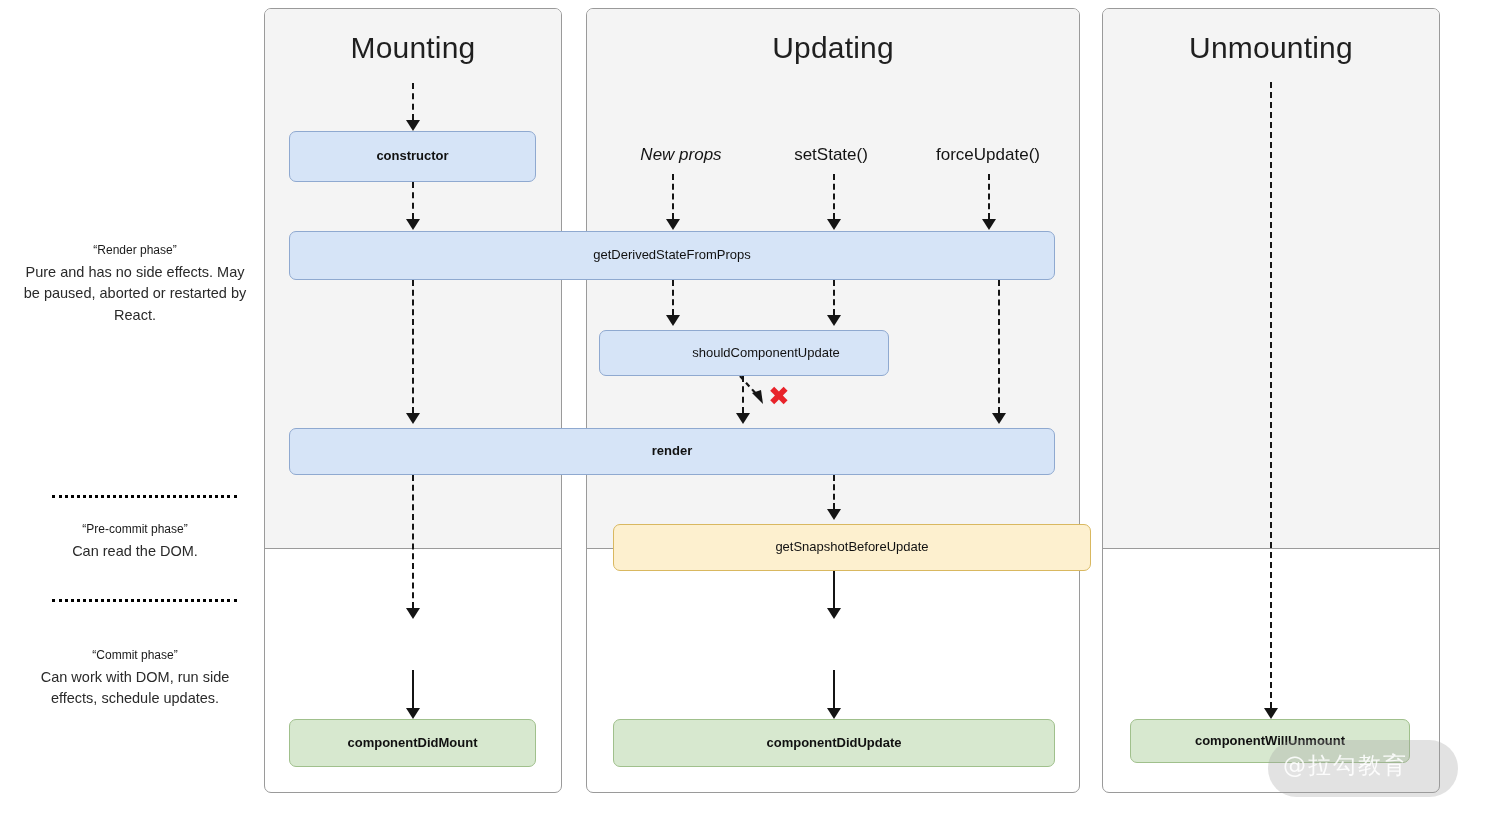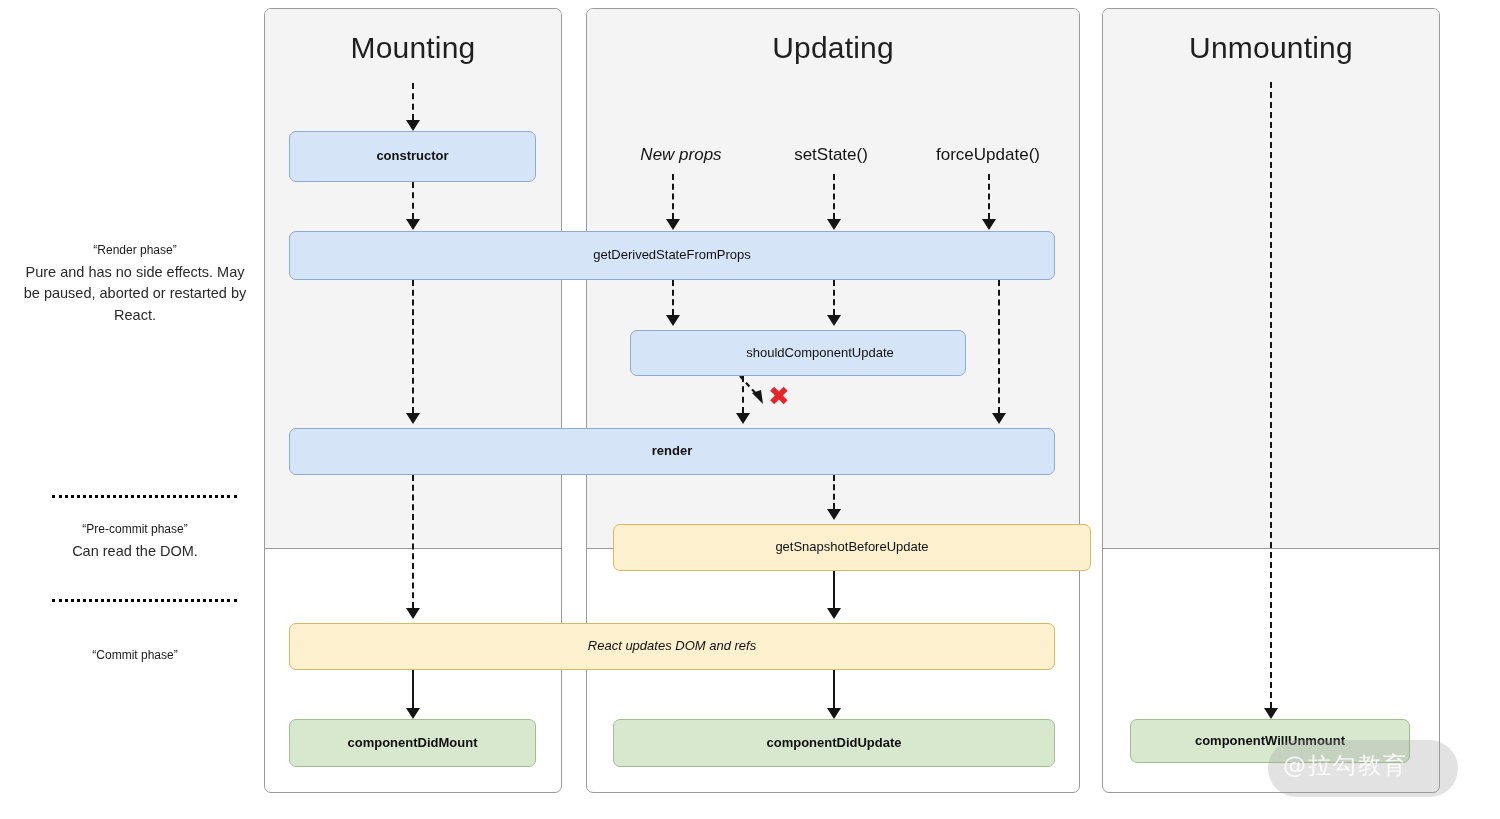--- a/index.html
+++ b/index.html
@@ -190,20 +190,21 @@
 
   <div class="legend-block" style="top:522px;">
     <div class="legend-title">“Pre-commit phase”</div>
     <div class="legend-desc">Can read the DOM.</div>
   </div>
 
   <div class="dotted-sep" style="top:599px;"></div>
 
   <div class="legend-block" style="top:648px;">
     <div class="legend-title">“Commit phase”</div>
+    <div class="legend-desc">Can work with DOM, run side effects, schedule updates.</div>
   </div>
 
   <div class="trigger italic" style="left:596px; width:170px; top:145px;">New props</div>
   <div class="trigger" style="left:746px; width:170px; top:145px;">setState()</div>
   <div class="trigger" style="left:903px; width:170px; top:145px;">forceUpdate()</div>
 
   <div class="vline dashed" style="left:412px; top:83px; height:37px;"></div>
   <div class="arrowhead" style="left:406px; top:120px;"></div>
 
   <div class="vline dashed" style="left:412px; top:182px; height:37px;"></div>
@@ -254,27 +255,26 @@
   <div class="vline solid" style="left:833px; top:670px; height:38px;"></div>
   <div class="arrowhead" style="left:827px; top:708px;"></div>
 
   <div class="vline dashed" style="left:1270px; top:82px; height:626px;"></div>
   <div class="arrowhead" style="left:1264px; top:708px;"></div>
 
   <div class="node blue bold" style="left:289px; top:131px; width:247px; height:51px;">constructor</div>
 
   <div class="node blue" style="left:289px; top:231px; width:766px; height:49px;text-align:center;">getDerivedStateFromProps</div>
 
-  <div class="node blue" style="left:630px; top:330px; width:336px; height:46px;padding-left:44px;">shouldComponentUpdate</div>
+  <div class="node blue" style="left:599px; top:330px; width:290px; height:46px;padding-left:44px;">shouldComponentUpdate</div>
 
   <div class="node blue bold" style="left:289px; top:428px; width:766px; height:47px;">render</div>
 
   <div class="node yellow" style="left:613px; top:524px; width:478px; height:47px;">getSnapshotBeforeUpdate</div>
 
-  <div class="node yellow italic" style="left:289px; top:623px; width:766px; height:47px;">React updates DOM and refs</div>
 
   <div class="node green bold" style="left:289px; top:719px; width:247px; height:48px;">componentDidMount</div>
 
   <div class="node green bold" style="left:613px; top:719px; width:442px; height:48px;">componentDidUpdate</div>
 
   <div class="node green bold" style="left:1130px; top:719px; width:280px; height:44px;">componentWillUnmount</div>
 
   <div class="watermark-plate" style="left:1268px; top:740px; width:190px; height:57px;"></div>
   <div class="watermark-text" style="left:1283px; top:750px;">@拉勾教育</div>
 

